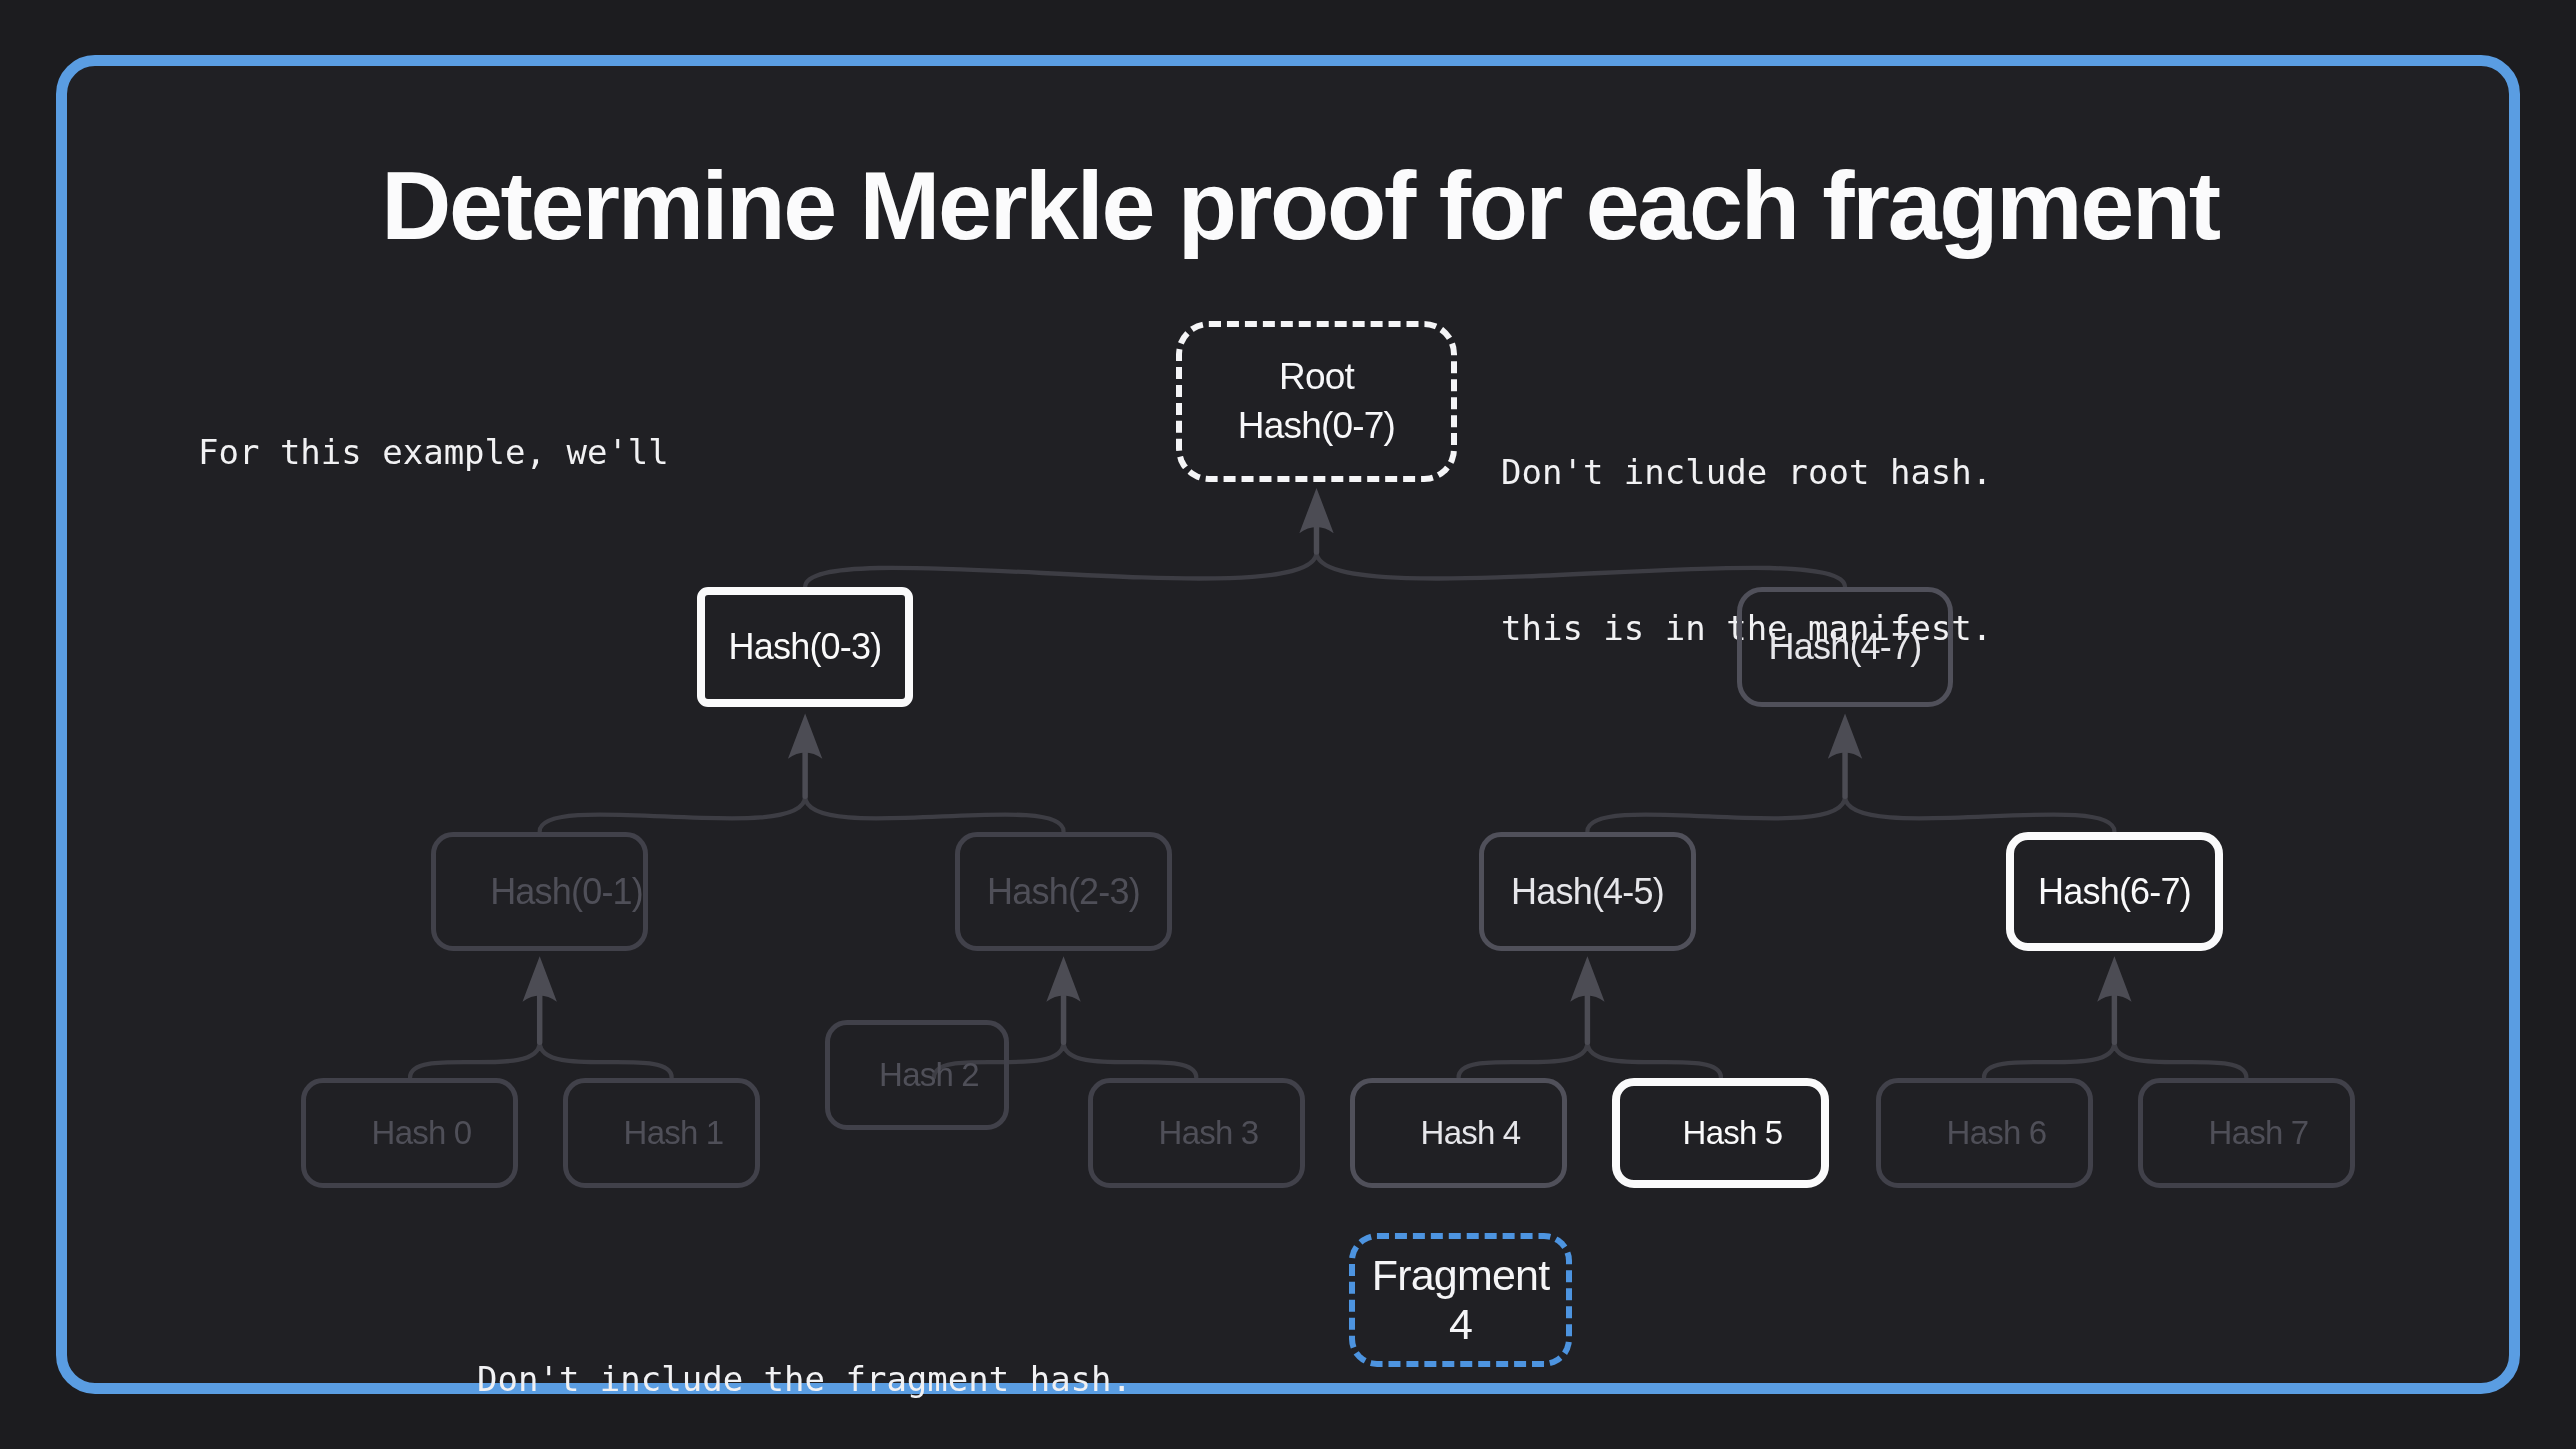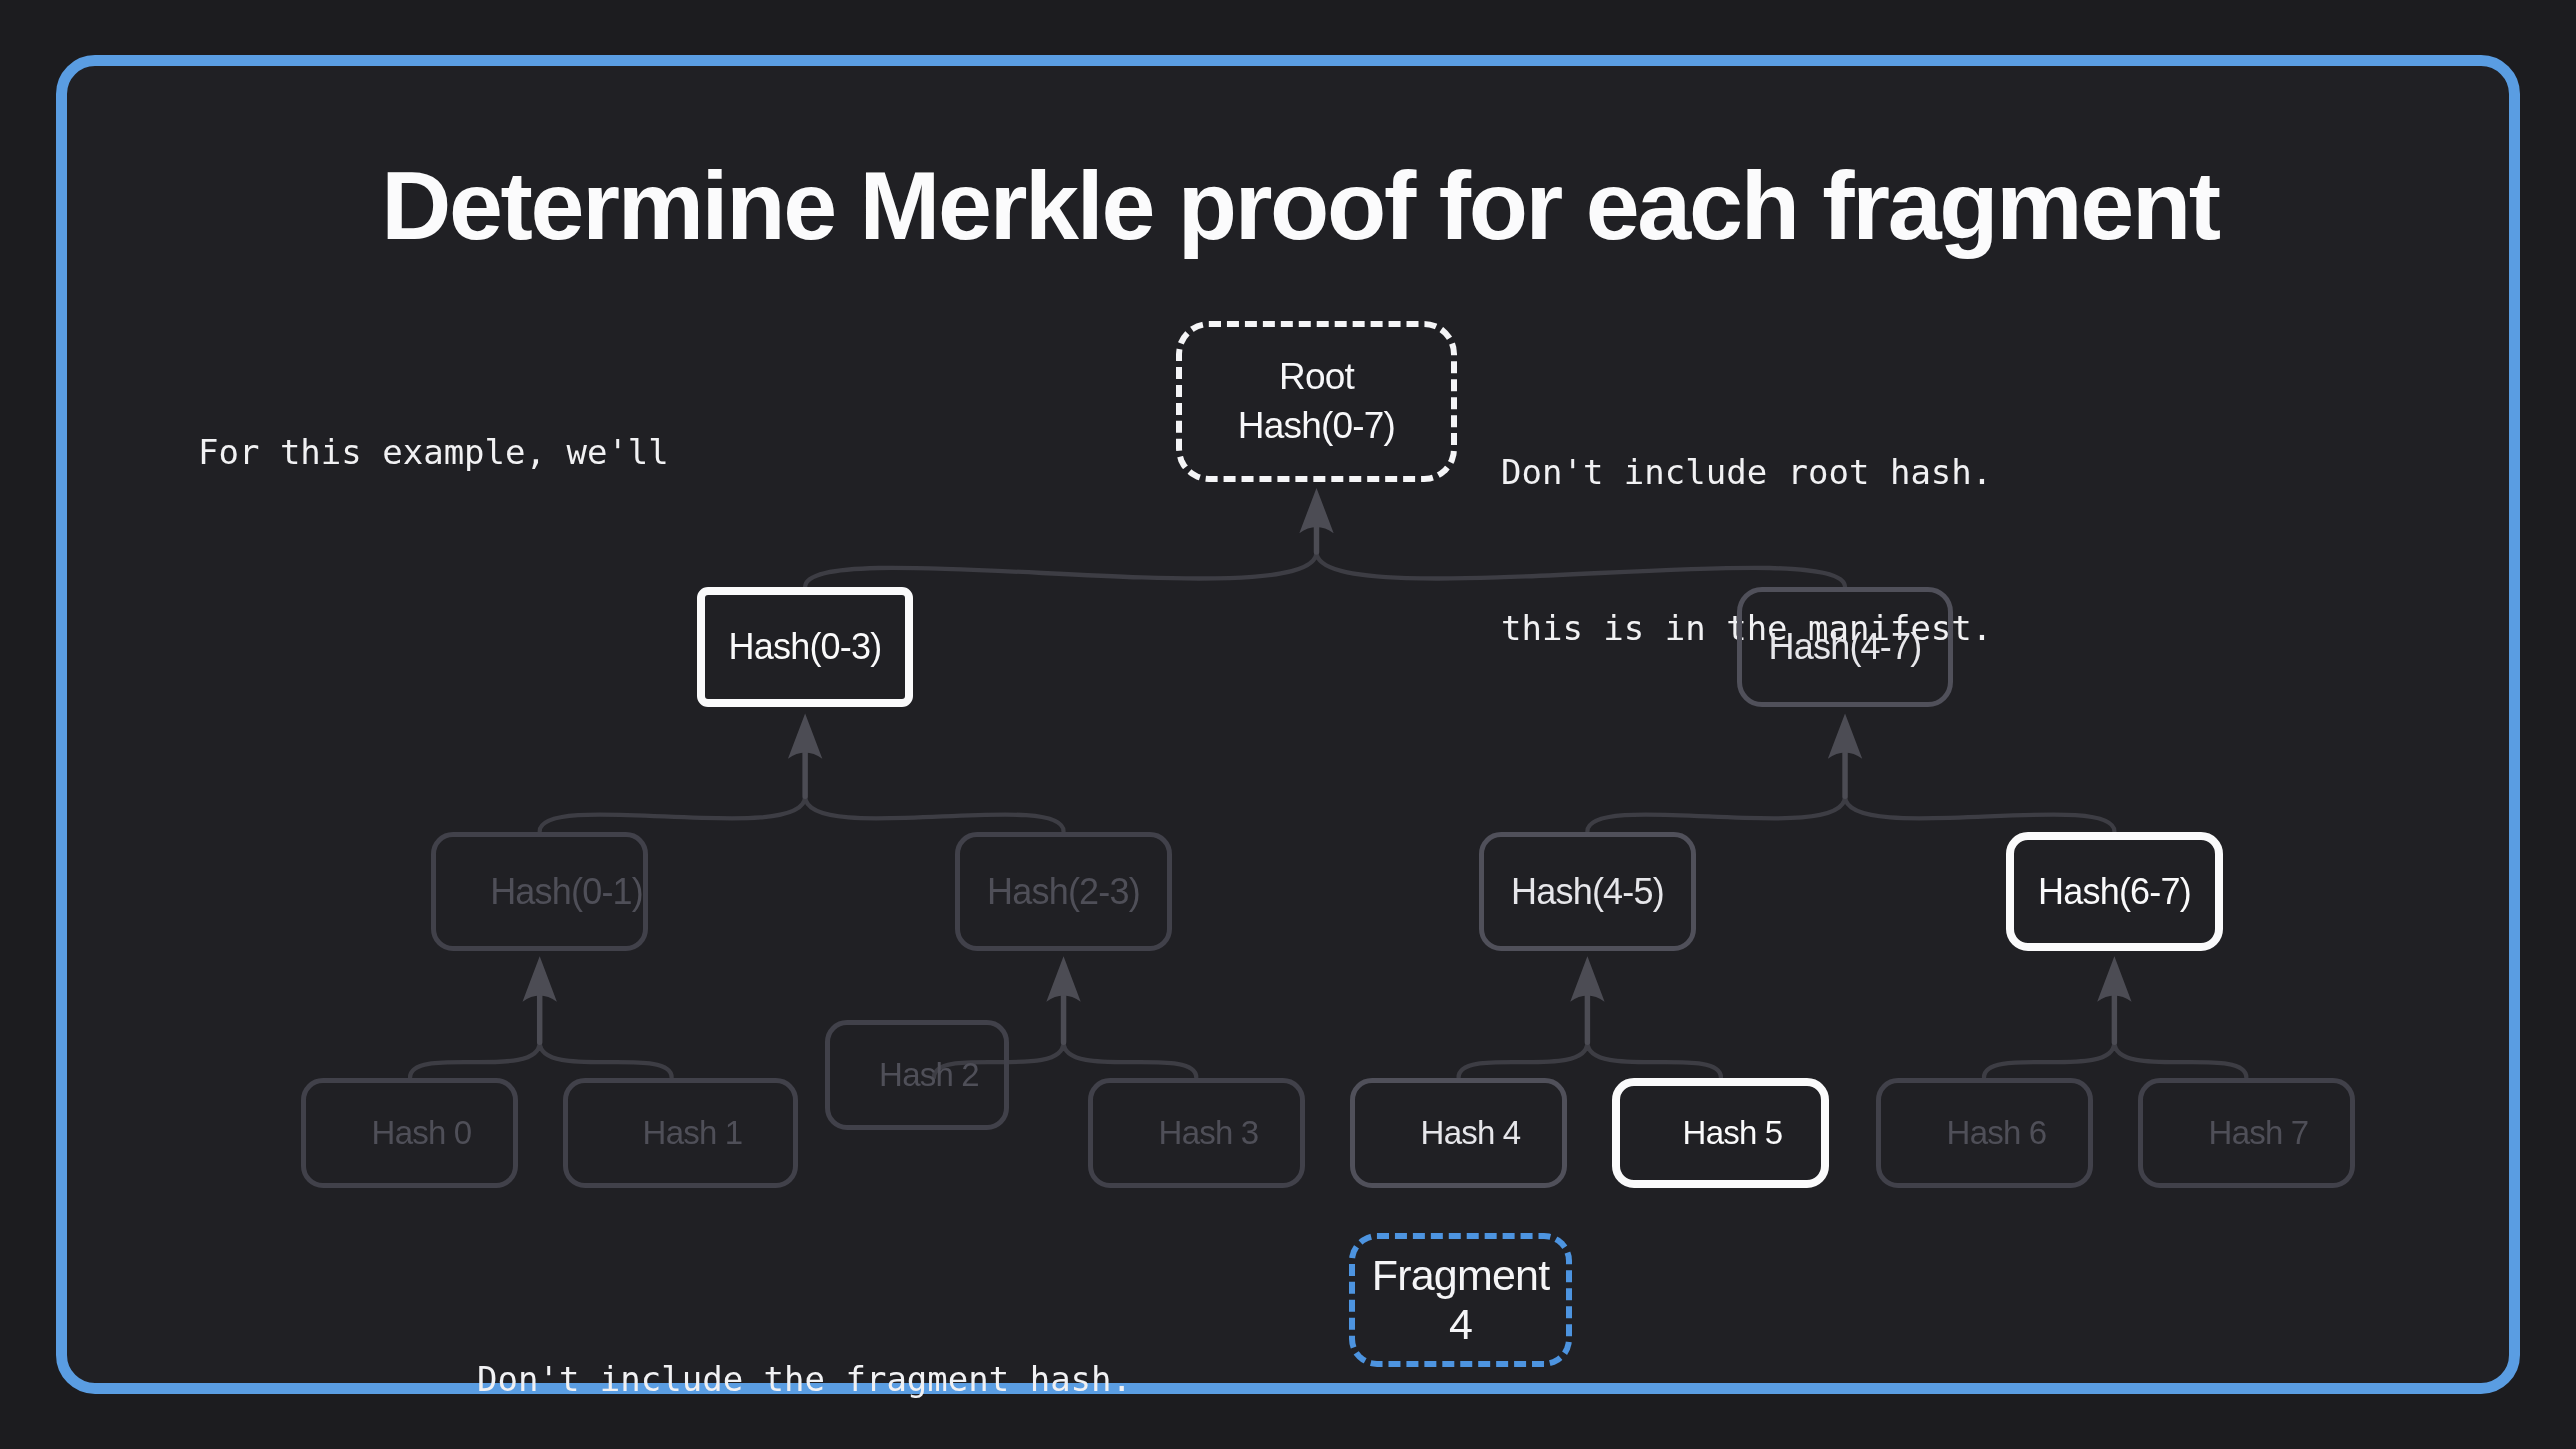--- a/index.html
+++ b/index.html
@@ -155,21 +155,21 @@
 <div class="node lvl3 computed" style="left:1479px; top:832px; width:217px; height:119px;">
   <span>Hash(4-5)</span>
 </div>
 <div class="node lvl3 proof" style="left:2006px; top:832px; width:217px; height:119px;">
   <span>Hash(6-7)</span>
 </div>
 
 <div class="node leaf unused" style="left:301px; top:1078px; width:217px; height:110px;">
   <span>Hash 0</span>
 </div>
-<div class="node leaf unused" style="left:563px; top:1078px; width:235px; height:110px;">
+<div class="node leaf unused" style="left:563px; top:1078px; width:197px; height:110px;">
   <span>Hash 1</span>
 </div>
 <div class="node leaf unused" style="left:825px; top:1020px; width:184px; height:110px;">
   <span>Hash 2</span>
 </div>
 <div class="node leaf unused" style="left:1088px; top:1078px; width:217px; height:110px;">
   <span>Hash 3</span>
 </div>
 <div class="node leaf computed" style="left:1350px; top:1078px; width:217px; height:110px;">
   <span>Hash 4</span>

